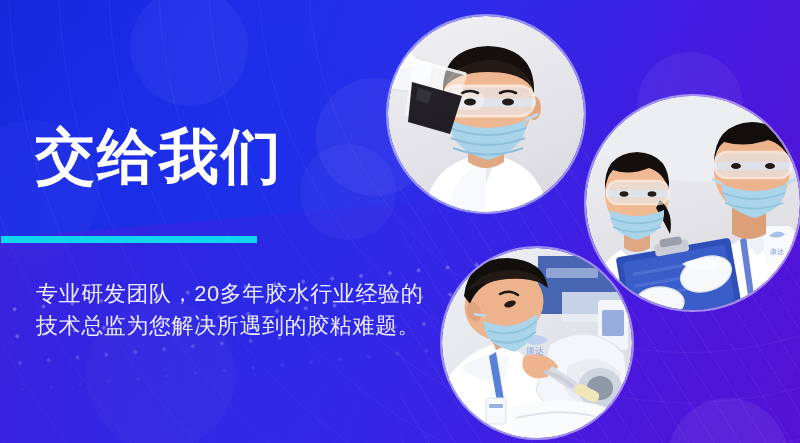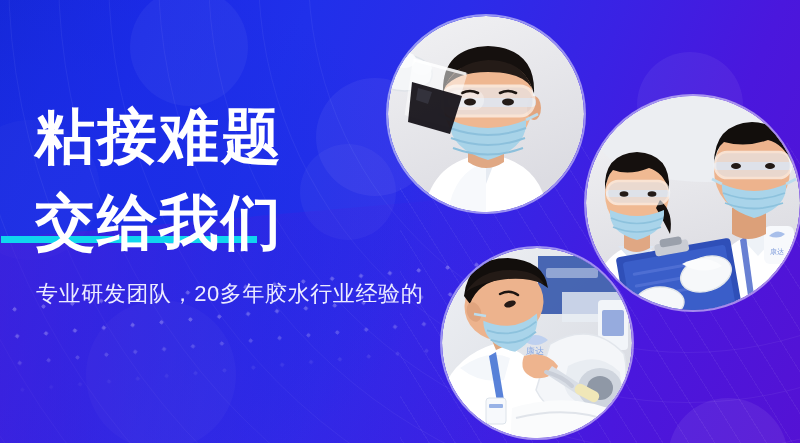--- a/index.html
+++ b/index.html
@@ -146,26 +146,26 @@
   <div class="bokeh b4"></div>
   <div class="bokeh b5"></div>
   <div class="bokeh b6"></div>
 
   <div class="wedge"></div>
   <div class="dots"></div>
 
   <div class="underline-bar"></div>
 
   <div class="copy">
-    <div class="headline-line first">粘接难题</div>
     <div class="headline-line second">交给我们</div>
   </div>
 
   <div class="sub">
     <div class="sub-line">专业研发团队，20多年胶水行业经验的</div>
+    <div class="sub-line">技术总监为您解决所遇到的胶粘难题。</div>
   </div>
 
   <div class="photo ph-top">
     <svg viewBox="0 0 196 196" xmlns="http://www.w3.org/2000/svg">
       <defs>
         <clipPath id="cTop">
             <circle cx="98" cy="98" r="98"></circle>
           </clipPath>
         <linearGradient id="bgTop" x1="0" y1="0" x2="0.4" y2="1">
           <stop offset="0%" stop-color="#f2f2f4"></stop>

